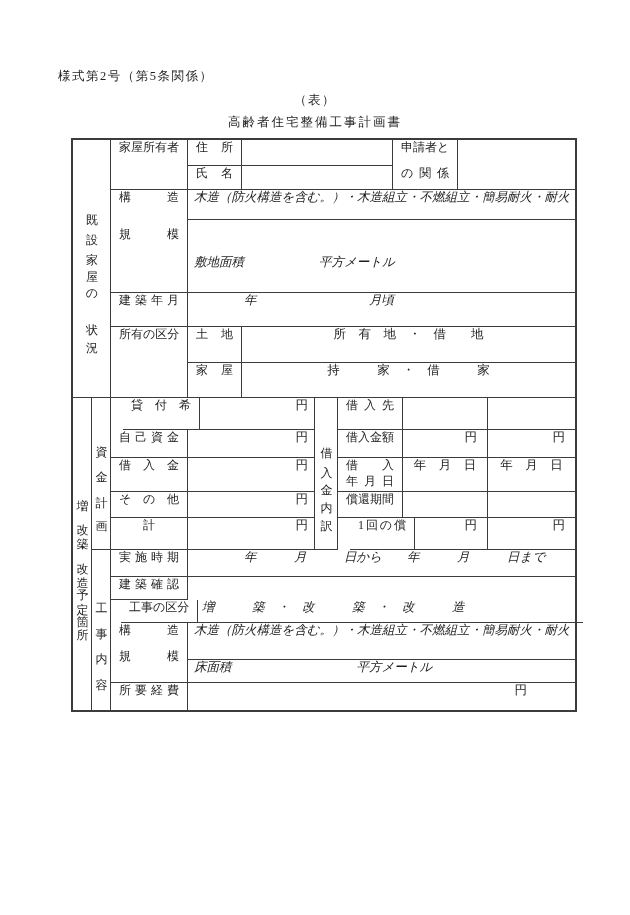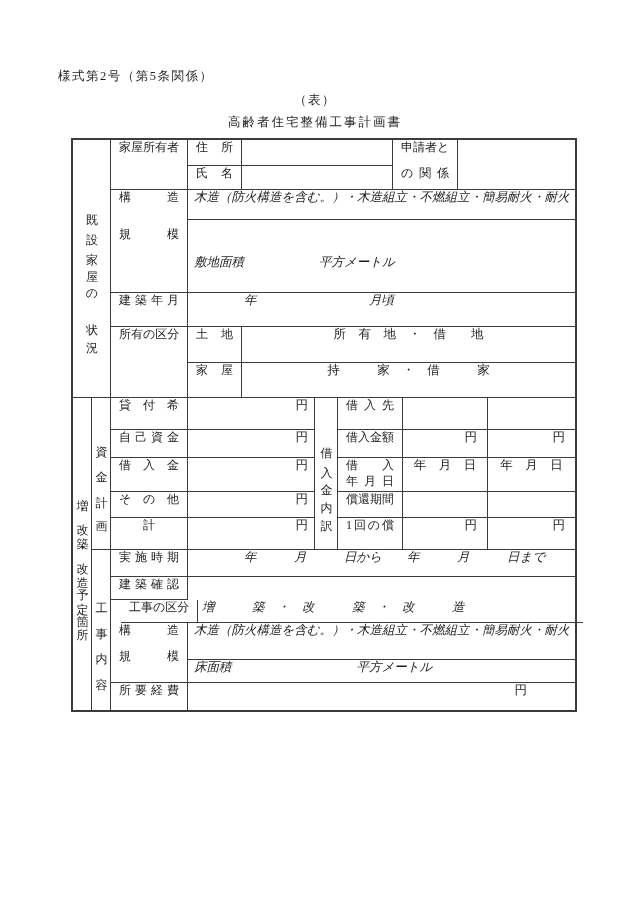--- a/index.html
+++ b/index.html
@@ -20,21 +20,21 @@
   .nbr{border-right:none;}
   .nbb{border-bottom:none;}
   .t{width:100%;box-sizing:border-box;line-height:1.18;white-space:nowrap;}
   .j .t{text-align:justify;text-align-last:justify;padding:0 8px;font-size:12px;}
   .tc{text-align-last:center !important;}
   .L .t{text-align:left;padding-left:6px;font-style:italic;}
   .R .t{text-align:right;padding-right:6px;}
   .pr10 .t{padding-right:10px;}
   .pr48 .t{padding-right:48px;}
   .C .t{text-align:center;}
-  .g1{gap:16px;}.g2{gap:2px;}.g12{gap:12px;}.g23{gap:23px;}
+  .g1{gap:16px;margin-left:12px;}.g2{gap:2px;}.g12{gap:12px;}.g23{gap:23px;}
   .vert{flex-direction:row;align-items:center;justify-content:center;}
   .vert span{writing-mode:vertical-rl;text-orientation:upright;
              letter-spacing:var(--ls,18px);margin-bottom:calc(var(--ls,18px) * -1);
              white-space:nowrap;font-size:12px;}
 </style>
 </head>
 <body>
 
 <div id="page">
 

